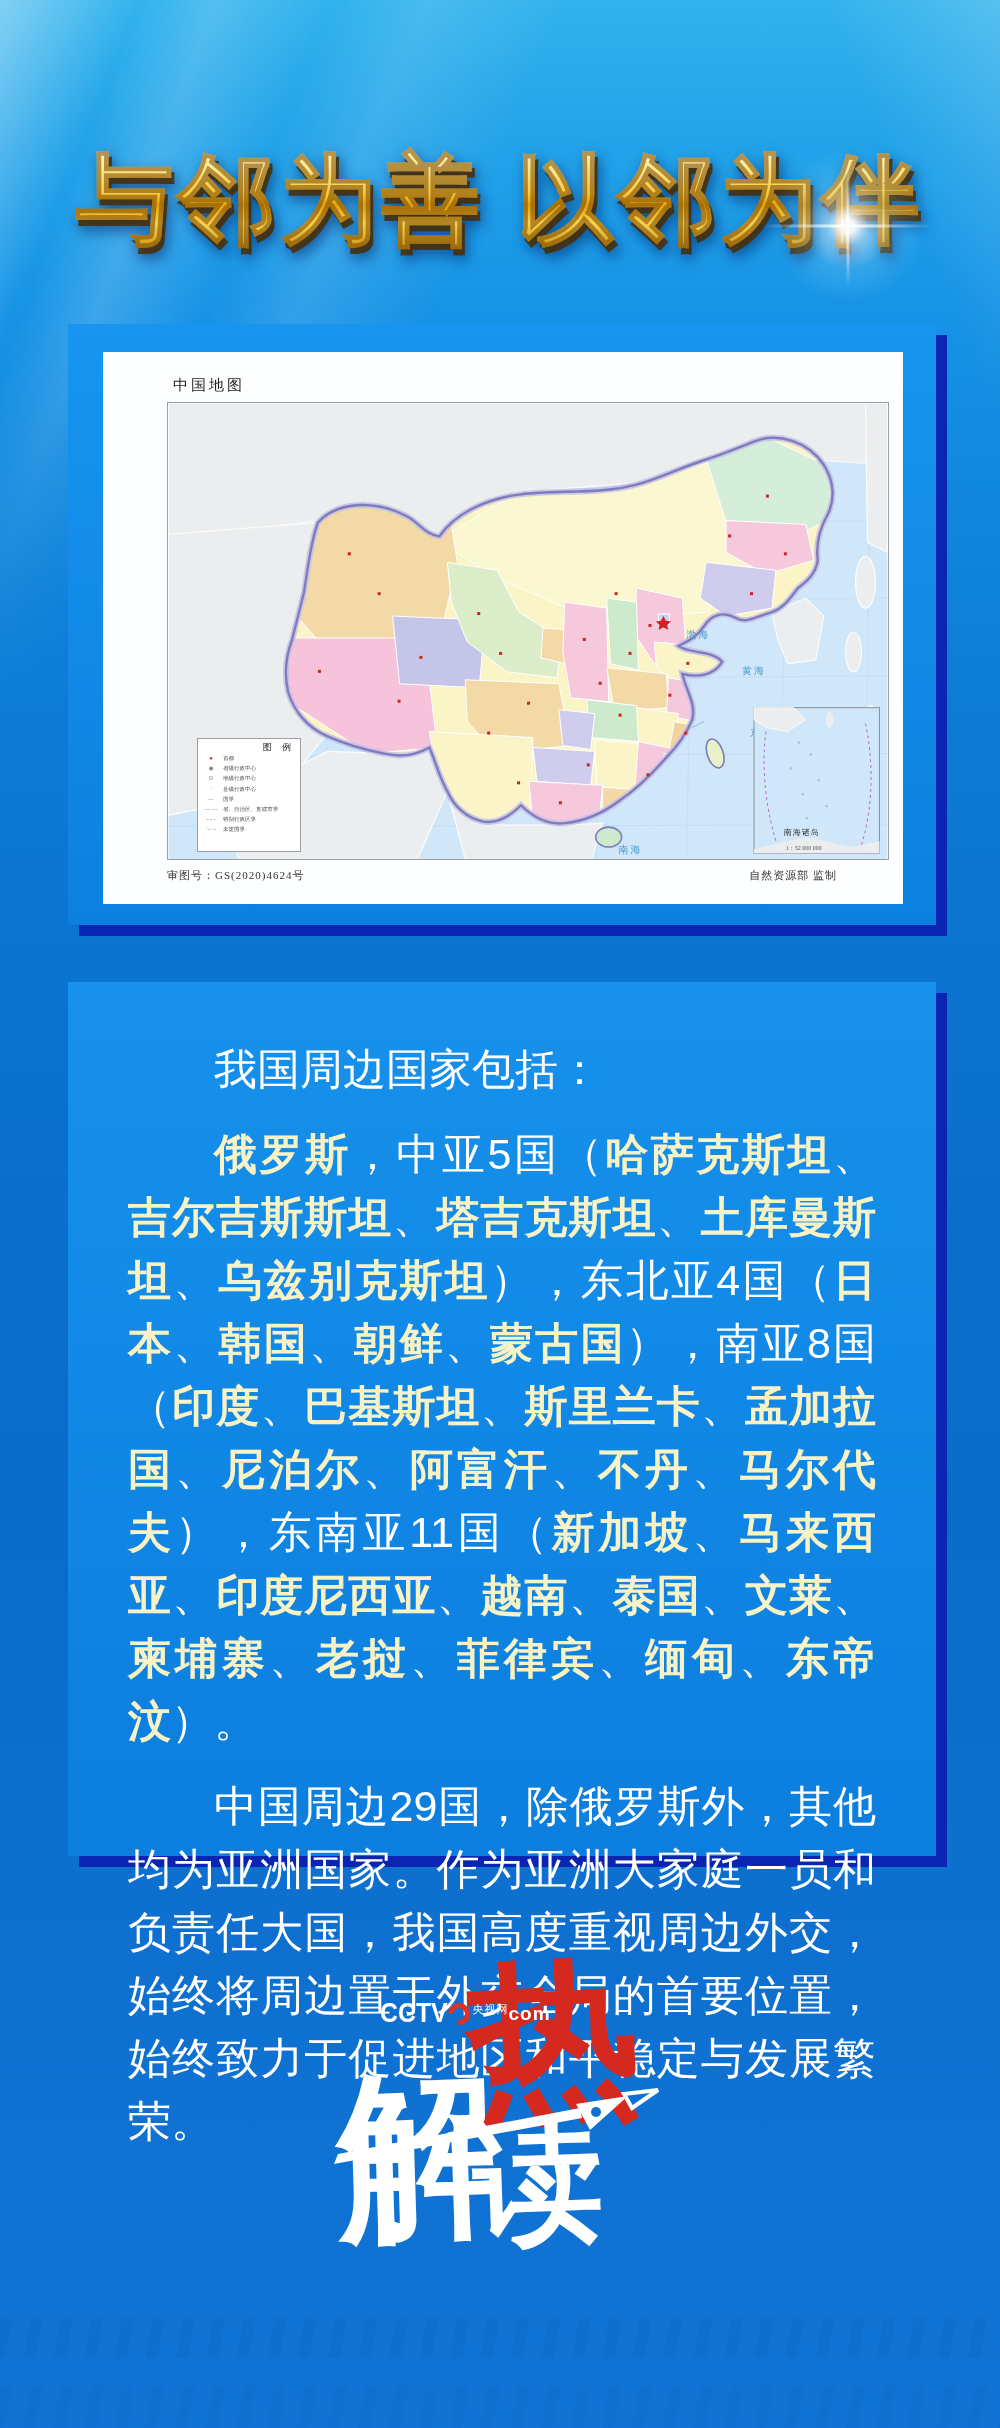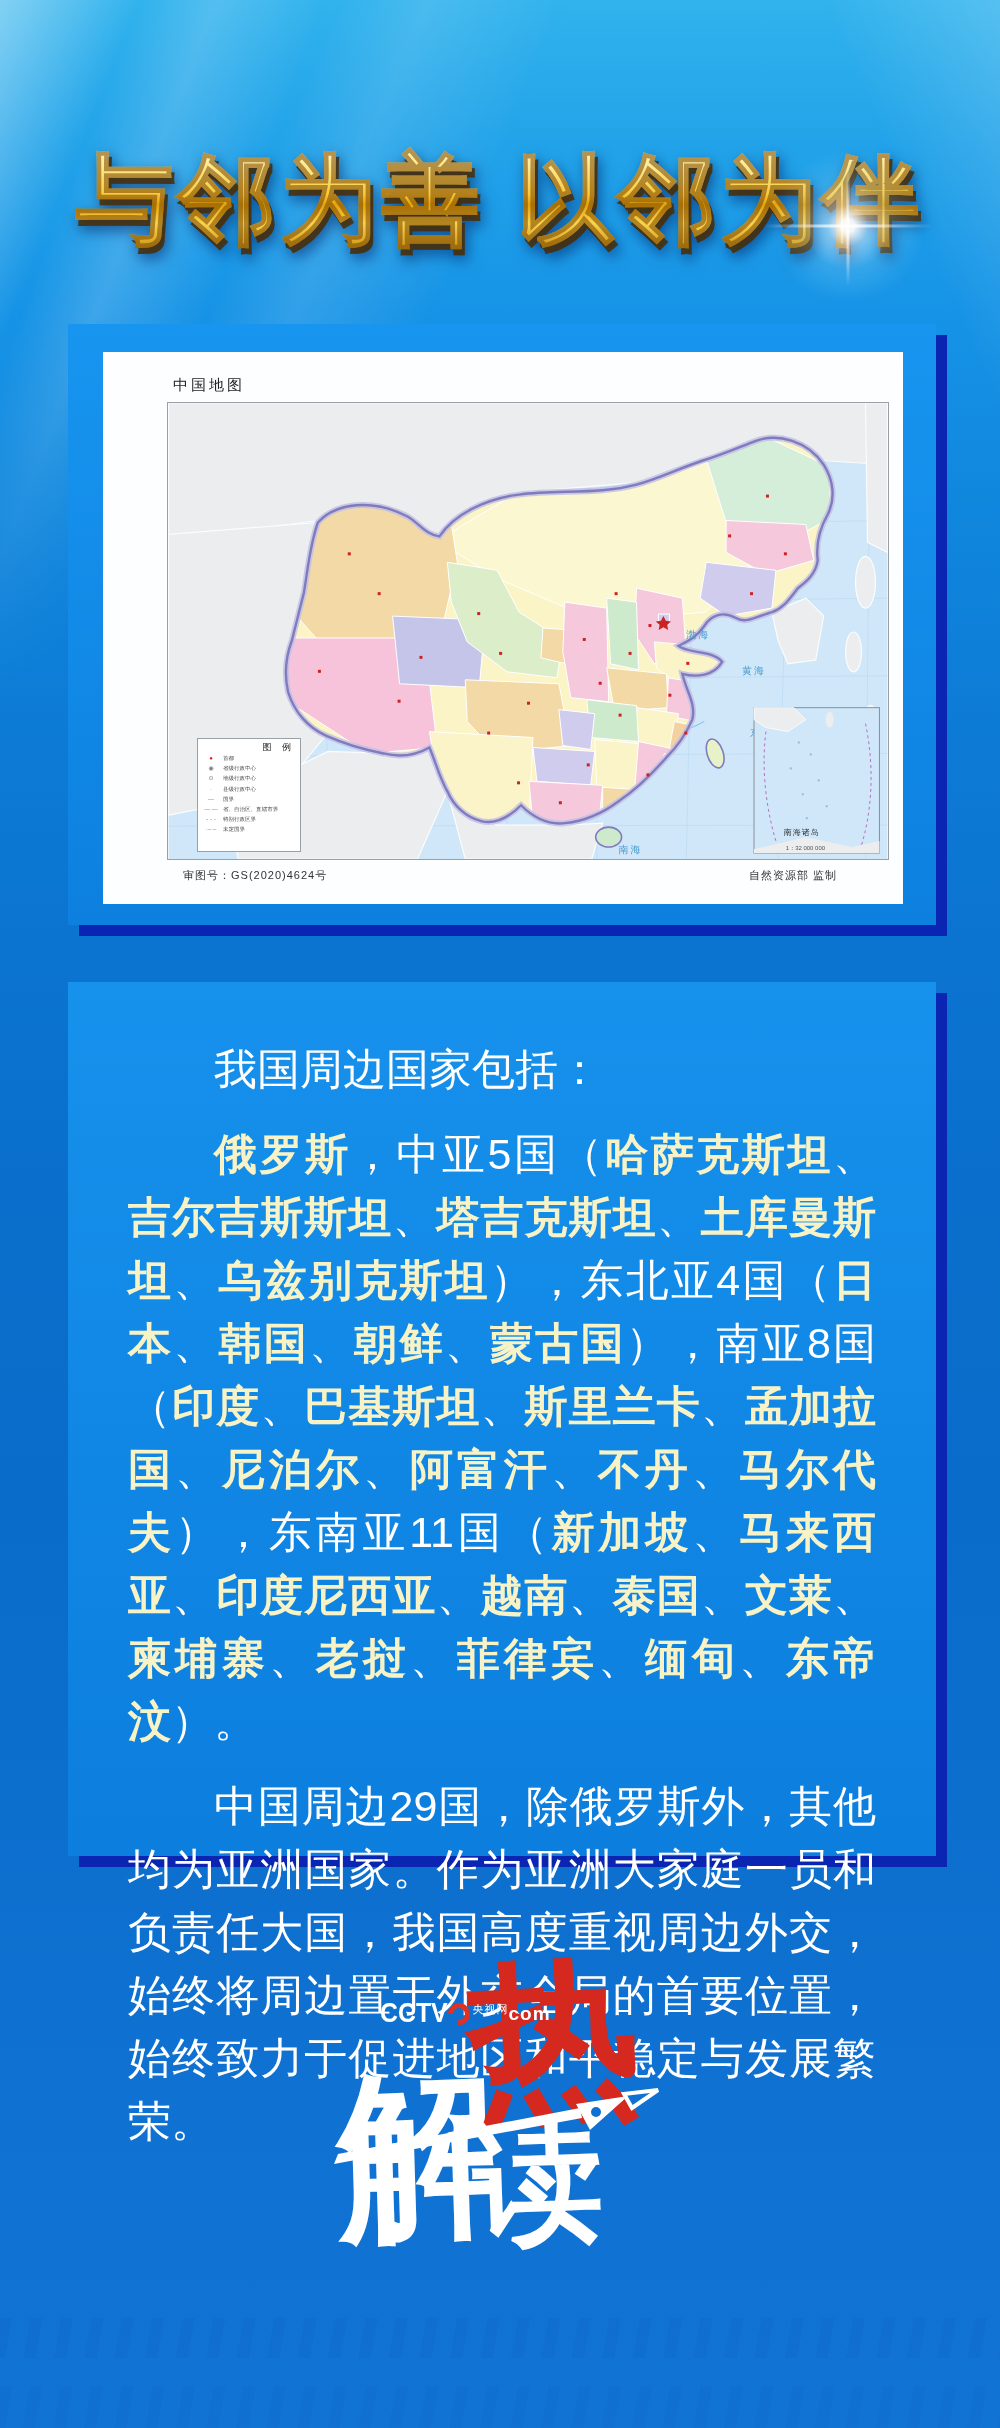--- a/index.html
+++ b/index.html
@@ -49,26 +49,26 @@
   
   .card{
     position:absolute;left:68px;width:868px;
     background:linear-gradient(180deg,#1795ef 0%,#0d80df 100%);
     box-shadow:11px 11px 0 0 #0a25b2;
   }
   #map-card{top:324px;height:601px;}
   #info-card{top:982px;height:874px;background:linear-gradient(180deg,#1691ec 0%,#0c7ede 100%);}
   
   .sheet{
-    position:absolute;left:35px;top:28px;right:33px;bottom:21px;background:#fdfeff;
+    position:absolute;left:35px;top:28px;right:33px;bottom:21px;background:#fdfeff;font-family:Liberation Serif, serif;
   }
   .sheet-title{position:absolute;left:70px;top:24px;font-size:15px;color:#222;letter-spacing:3px;}
   .map-frame{position:absolute;left:64px;top:50px;width:722px;height:458px;border:1px solid #9aa0a6;text-align:right;}
   .map-frame svg{display:block;width:100%;height:100%;}
-  .review-no{position:absolute;left:64px;top:516px;font-size:11px;color:#333;letter-spacing:1px;margin-left:16px;}
+  .review-no{position:absolute;left:64px;top:516px;font-size:11px;color:#333;letter-spacing:1px;}
   .producer{position:absolute;right:66px;top:516px;font-size:11px;color:#333;letter-spacing:1px;}
   
   .legend{
     position:absolute;left:94px;top:386px;width:104px;height:114px;background:#fff;
     border:1px solid #9aa0a6;padding:3px 5px;font-size:6px;color:#444;line-height:1.0;
   }
   .legend .lg-title{text-align:right;font-size:9px;color:#222;letter-spacing:4px;margin:1px 0 3px;}
   .legend .lg-row{display:flex;align-items:center;gap:4px;margin:0 0 4.2px;}
   .legend .lg-sym{width:16px;flex:0 0 16px;text-align:center;color:#777;font-size:6px;}
   .legend .lg-sym.red{color:#d22;}

